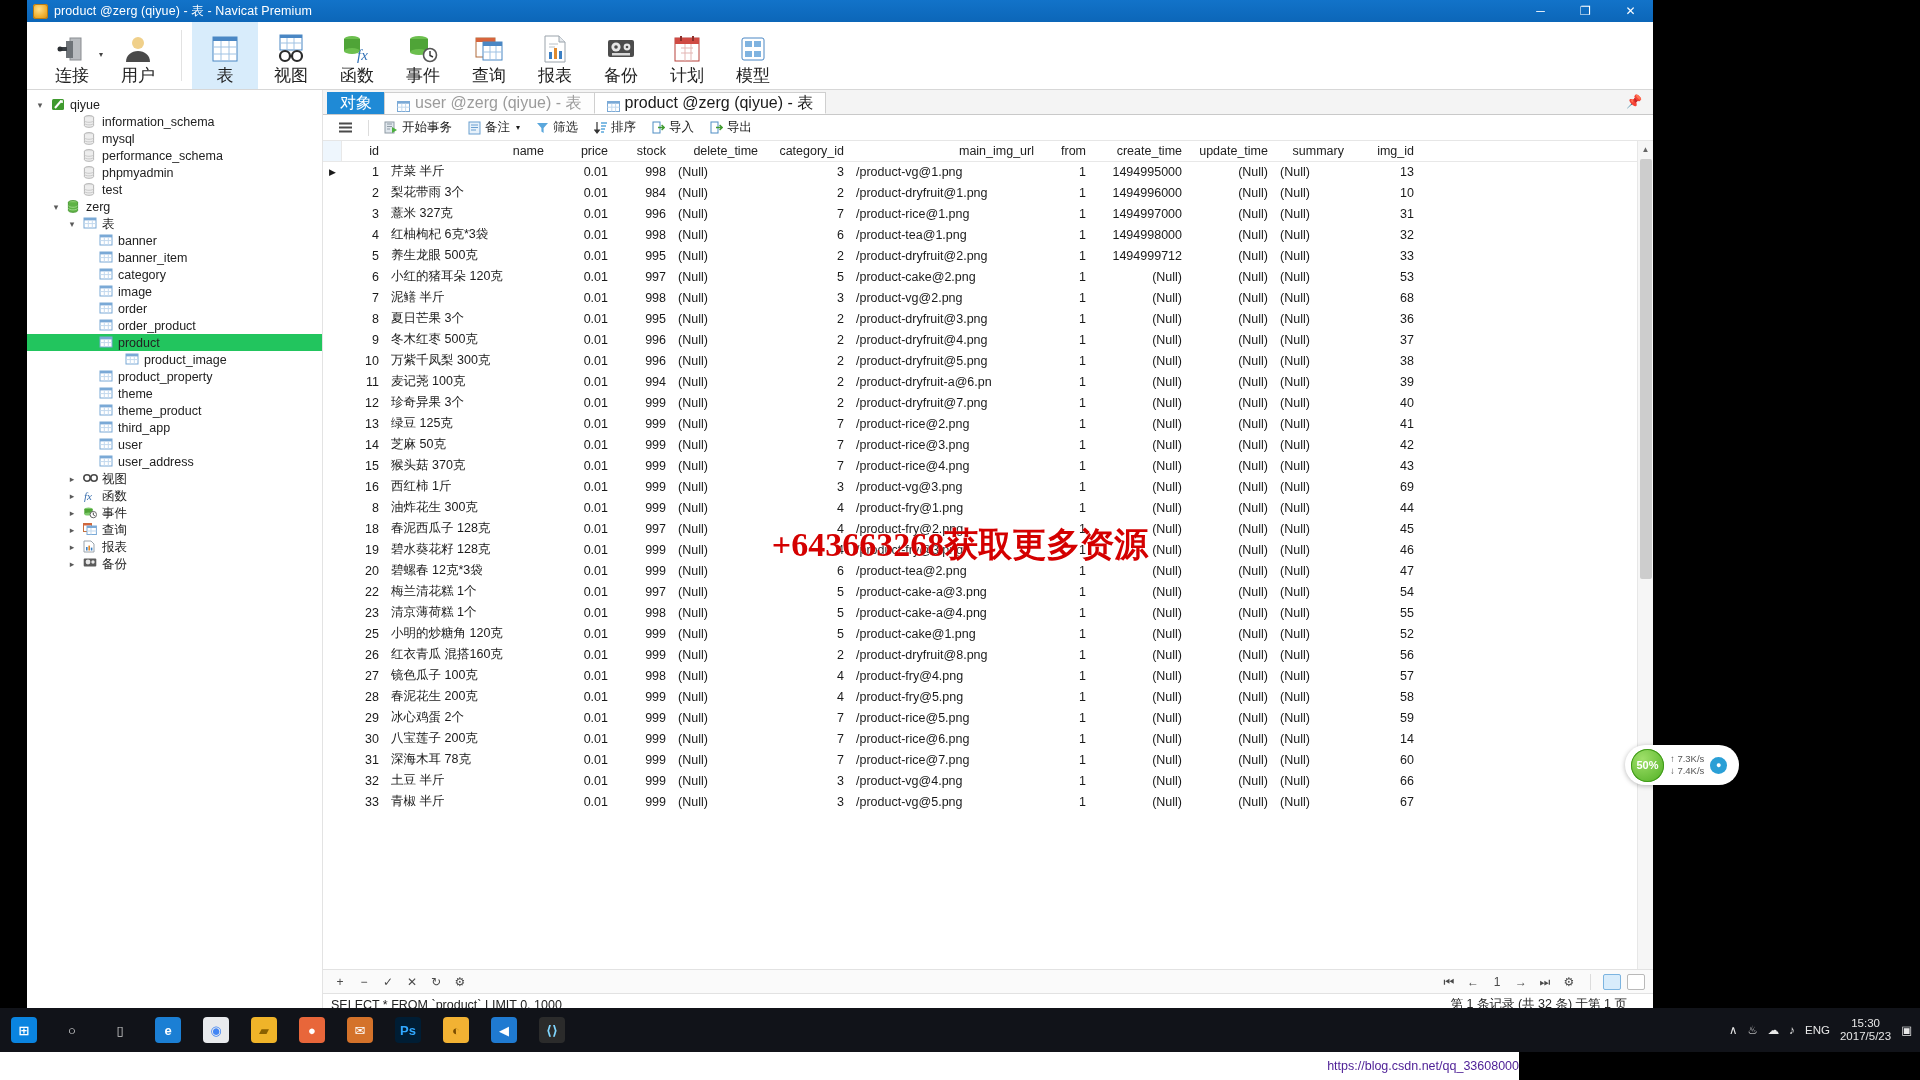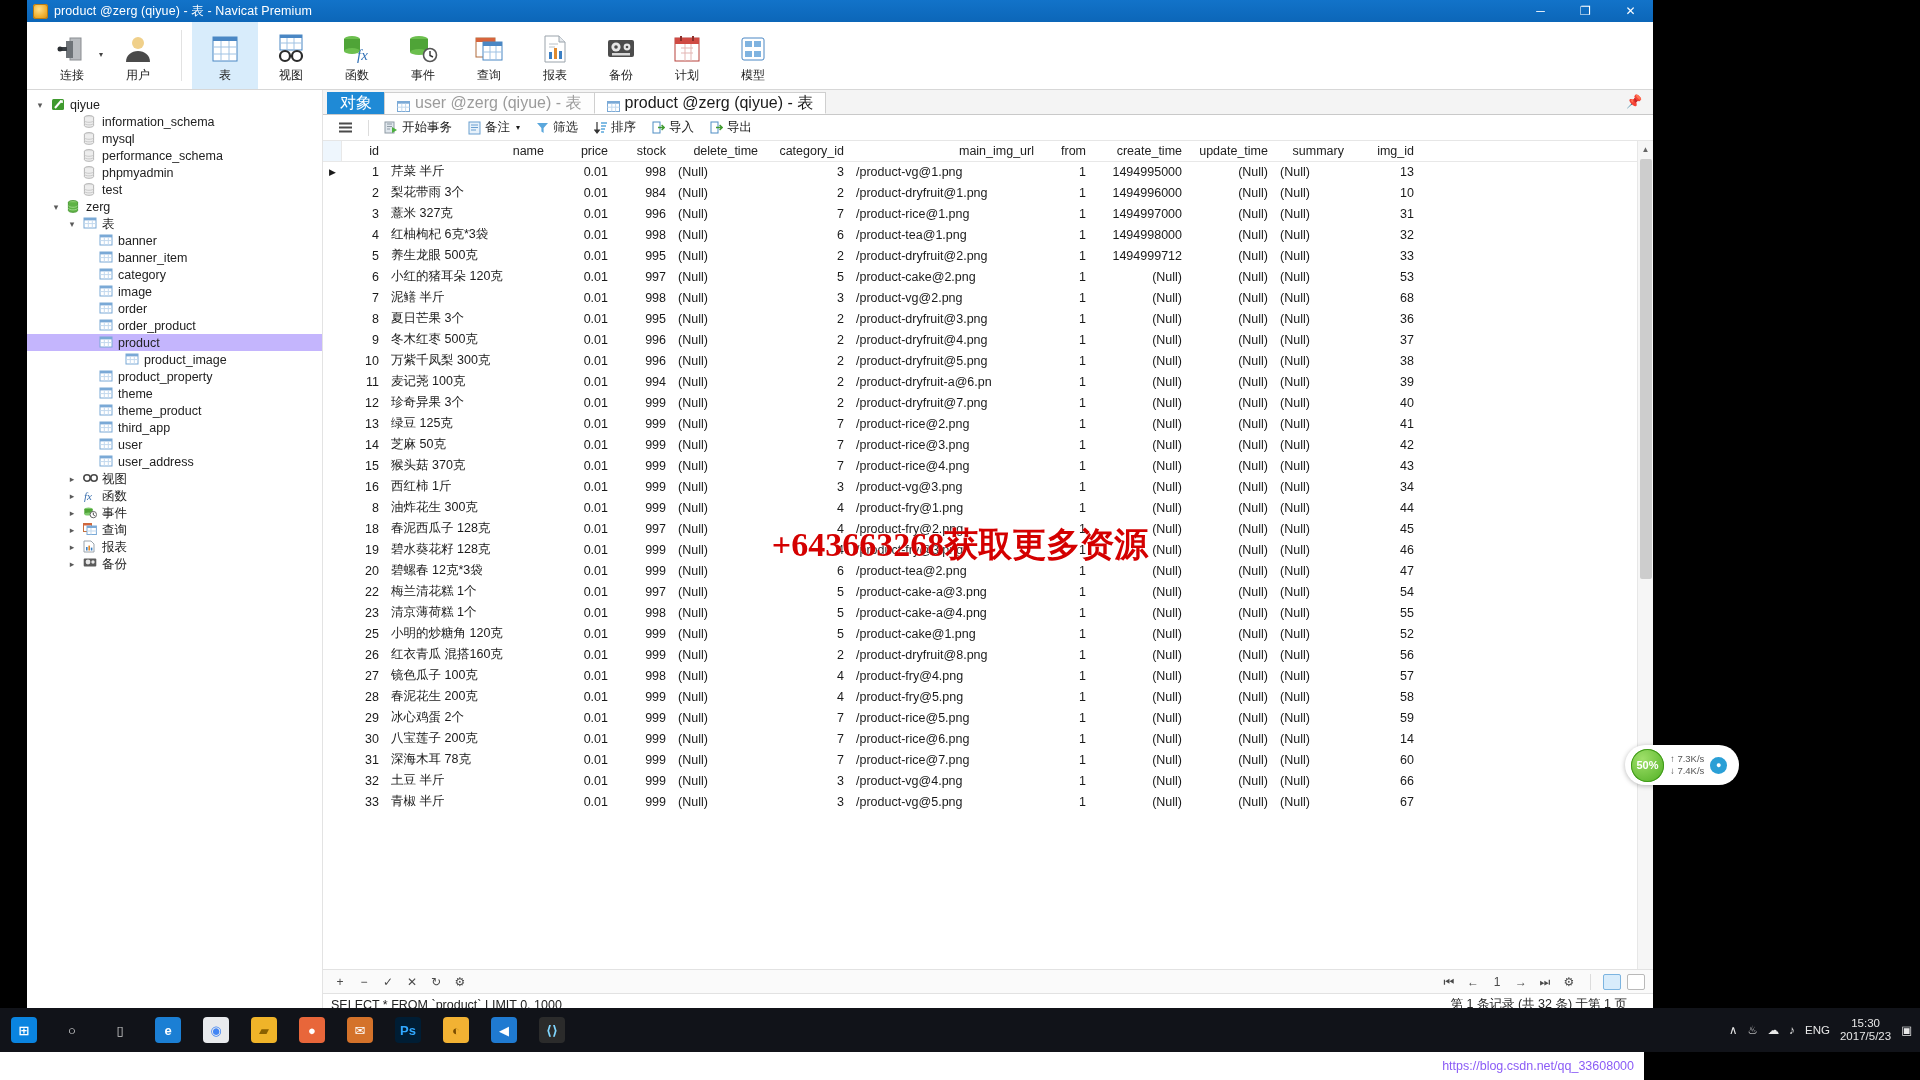--- a/index.html
+++ b/index.html
@@ -68,39 +68,39 @@
   .rb {
     width: 66px;
     display: flex; flex-direction: column; align-items: center; justify-content: center;
     gap: 3px;
     font-size: 12px; color: #222;
     padding-top: 2px;
     position: relative;
   }
   .rb.sel { background: #d8ecfb; }
   .rb .ic { height: 34px; display:flex; align-items:center; justify-content:center; }
-  .rb .lbl { font-size: 12px; line-height: 13px; }
+  .rb .lbl { font-size: 17px; line-height: 13px; }
   .rbsep { width: 1px; background: #e2e2e2; margin: 8px 10px; }
   .rb .caret { position:absolute; right:2px; top:28px; font-size:8px; color:#444; }
 
   
   .body { flex: 1 1 auto; display: flex; min-height: 0; background: #fff; }
   .sidebar {
     width: 296px; flex: 0 0 296px;
     background: #fff;
     border-right: 1px solid #e3e3e3;
     padding-top: 6px;
     overflow: hidden;
     font-size: 12.5px;
   }
   .tline {
     height: 17px; display: flex; align-items: center; gap: 4px;
     padding-right: 4px; white-space: nowrap; color: #222;
   }
-  .tline.sel { background: #c4b5fd; }
+  .tline.sel { background: #22c55e; }
   .twist { width: 14px; text-align: center; color: #5a5a5a; font-size: 9px; flex:0 0 14px; }
   .tico { width: 15px; height: 13px; flex: 0 0 15px; }
   .tlabel { line-height: 14px; }
 
   
   .content { flex: 1 1 auto; display: flex; flex-direction: column; min-width: 0; background: #fff; }
 
   .tabstrip {
     height: 25px; flex: 0 0 25px;
     background: #f4f4f4;
@@ -195,24 +195,23 @@
     position: relative;
   }
   .sq { width: 26px; height: 26px; border-radius: 4px; display:flex; align-items:center;
         justify-content:center; color:#fff; font-size: 13px; font-weight: bold; }
   .tray { margin-left: auto; display: flex; align-items: center; gap: 10px;
           color: #e8e8e8; font-size: 11.5px; padding-right: 8px; }
   .clock { text-align: center; line-height: 13px; font-size: 11.5px; }
 
   
   #urlstrip {
-    position: absolute; left: 0; bottom: 0; width: 1644px; height: 28px;
-    background: #fff; color: #8b5cf6; font-size: 12.5px;
+    position: absolute; left: 0; bottom: 0; width: 1519px; height: 28px;
+    background: #fff; color: #4c1d95; font-size: 12.5px;
     display: flex; align-items: center; justify-content: flex-end;
-    padding-right: 10px;
   }
   #redbar { position:absolute; left:0; bottom:22px; width: 820px; height: 6px; background:#cf2127; }
 
   
   #watermark {
     position: absolute; left: 960px; top: 545px;
     transform: translate(-50%,-50%);
     color: #d40000; font-size: 34px; font-weight: bold;
     font-family: "Liberation Serif", "DejaVu Serif", serif;
     white-space: nowrap;
@@ -1020,21 +1019,21 @@
                     <td class="">西红柿 1斤</td>
                     <td class="num ">0.01</td>
                     <td class="num ">999</td>
                     <td class="nullv">(Null)</td>
                     <td class="num ">3</td>
                     <td class="">/product-vg@3.png</td>
                     <td class="num ">1</td>
                     <td class="num nullv">(Null)</td>
                     <td class="num nullv">(Null)</td>
                     <td class="nullv">(Null)</td>
-                    <td class="num ">34</td>
+                    <td class="num ">69</td>
                     <td></td>
                   </tr>
                   <tr class="">
                     <td class="rowmark"></td>
                     <td class="num ">8</td>
                     <td class="">油炸花生 300克</td>
                     <td class="num ">0.01</td>
                     <td class="num ">999</td>
                     <td class="nullv">(Null)</td>
                     <td class="num ">4</td>

